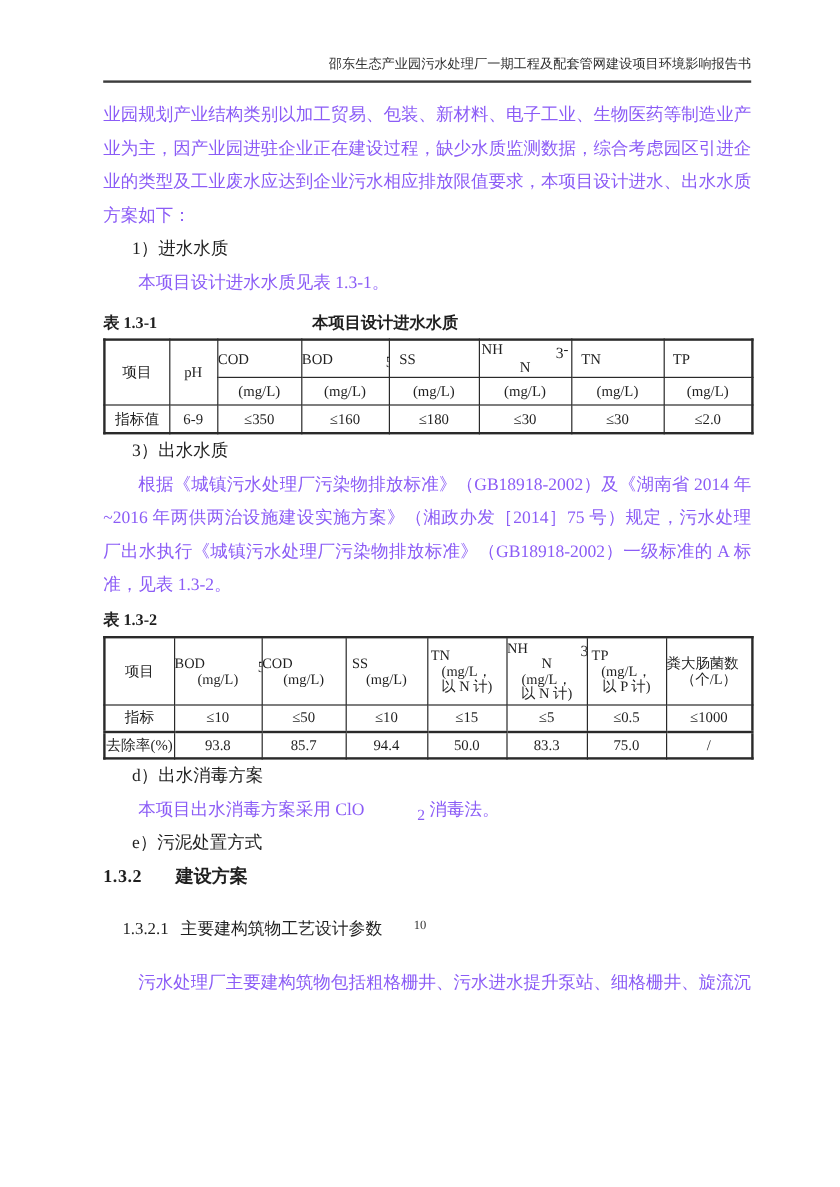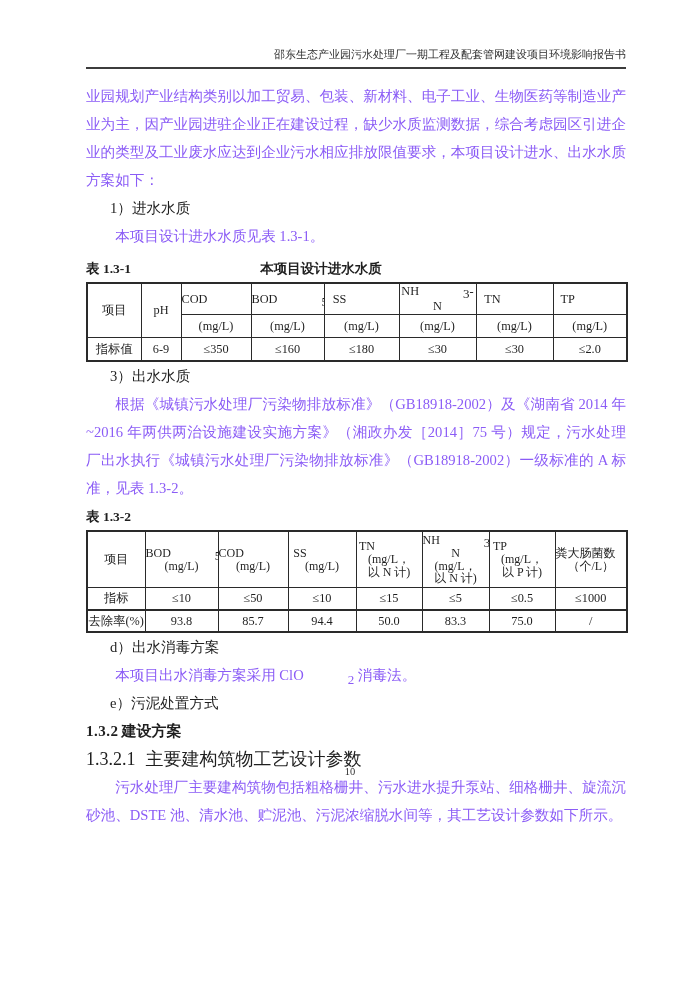--- a/index.html
+++ b/index.html
@@ -42,22 +42,22 @@
   #table1 td, #table1 th { height: 22px; line-height: 15px; }
 
   #table2 thead th { padding: 2px 0; line-height: 12.8px; font-size: 12px; }
   #table2 .r-ind td { height: 21px; margin-top: 17px; }
   #table2 .r-rem td { height: 20px; border-top: 2px solid #2a2a2a; }
   .h-line { line-height: 12.8px; }
 
   .after-table { margin-top: 6px; }
 
   .h3 { margin: 0; font-size: 15px; line-height: 28px; font-weight: bold; }
-  .h3 .h-num { margin-right: 3px; letter-spacing: 0.5px; }
-  .h4 { margin: 0; font-size: 18px; line-height: 28px; font-weight: normal; }
+  .h3 .h-num { margin-right: 28px; letter-spacing: 0.5px; }
+  .h4 { margin: 16px; font-size: 14px; line-height: 28px; font-weight: normal; }
   .h4 .h-num { margin-right: 10px; }
 
   .page-num {
     position: absolute; bottom: 52px; left: 0; width: 700px;
     text-align: center; font-size: 10.5px; color: #333;
   }
 </style>
 </head>
 <body>
 

